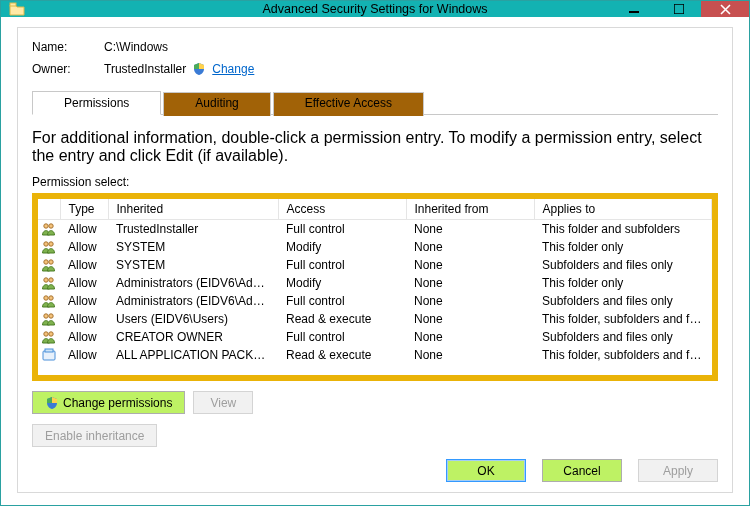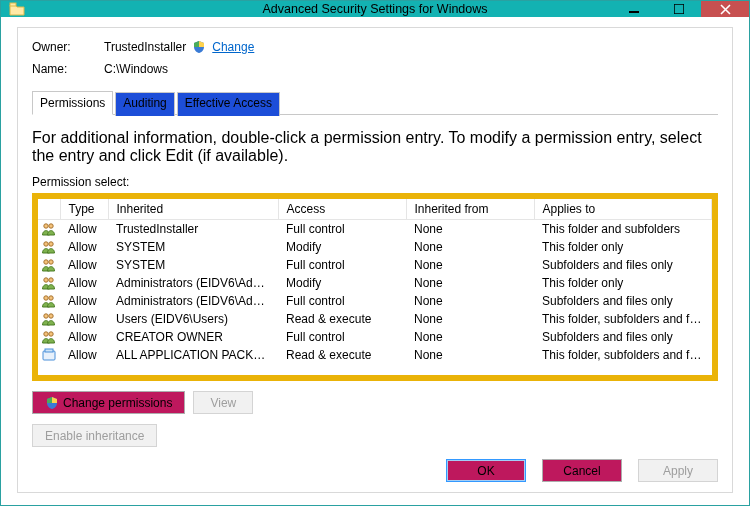--- a/index.html
+++ b/index.html
@@ -78,32 +78,32 @@
   .shield {
     width: 14px; height: 14px;
     display: inline-block;
   }
   .tabs {
     display: flex;
     border-bottom: 1px solid #c8c8c8;
     margin-top: 6px;
   }
   .tab {
-    padding: 4px 7px;
+    padding: 4px 31px;
     border: 1px solid #c8c8c8;
     border-bottom: none;
     background: #fff;
     margin-right: 2px;
     position: relative;
     top: 1px;
     font-size: 12px;
     color: #000;
   }
   .tab.inactive {
-    background: #1d4ed8;
+    background: #a16207;
     top: 2px;
     padding-top: 3px;
     padding-bottom: 3px;
   }
   .tab.active { background: #fff; border-bottom: 1px solid #fff; }
   .info-text { margin: 14px 0 10px 0; font-size: 16px; }
   .entries-label { margin-bottom: 4px; font-size: 12px; }
   .table-wrap {
     border: 6px solid #eab308;
     background: #fff;
@@ -141,21 +141,21 @@
   .entries-table tbody td:first-child { padding: 1px 2px; width: 22px; text-align: center; }
   .row-icon { display: inline-flex; vertical-align: middle; }
   .button-row {
     display: flex;
     gap: 8px;
     margin-top: 10px;
   }
   .btn {
     padding: 3px 12px;
     border: 1px solid #adadad;
-    background: #be185d;
+    background: #bef264;
     font-size: 12px;
     font-family: inherit;
     min-width: 60px;
     height: 23px;
     display: inline-flex;
     align-items: center;
     justify-content: center;
     gap: 4px;
   }
   .btn:disabled, .btn.disabled {
@@ -201,37 +201,37 @@
             <path d="M1 1 L10 10 M10 1 L1 10" stroke="#fff" stroke-width="1.6"></path>
           </svg>
       </div>
     </div>
   </div>
 
   <div class="content">
     <div class="panel">
 
       <div class="meta-row">
+        <div class="meta-label">Name:</div>
+        <div class="meta-value">C:\Windows</div>
+      </div>
+
+      <div class="meta-row">
         <div class="meta-label">Owner:</div>
         <div class="meta-value">
           <span>TrustedInstaller</span>
           <span class="shield">
             <svg width="14" height="14" viewBox="0 0 14 14">
                 <path d="M7 1 L12 3 V7 C12 10 9.5 12.5 7 13 C4.5 12.5 2 10 2 7 V3 Z" fill="#3a7bd5"></path>
                 <path d="M7 1 L12 3 V7 L7 7 Z" fill="#ffd24d"></path>
                 <path d="M7 7 L2 7 V3 L7 1 Z" fill="#4db14d" opacity="0.9"></path>
               </svg>
           </span>
           <span class="link">Change</span>
         </div>
-      </div>
-
-      <div class="meta-row">
-        <div class="meta-label">Name:</div>
-        <div class="meta-value">C:\Windows</div>
       </div>
 
       <div class="tabs">
         <div class="tab active">Permissions</div>
         <div class="tab inactive">Auditing</div>
         <div class="tab inactive">Effective Access</div>
       </div>
 
       <div class="info-text">For additional information, double-click a permission entry. To modify a permission entry, select the entry and click Edit (if available).</div>
       <div class="entries-label">Permission select:</div>

